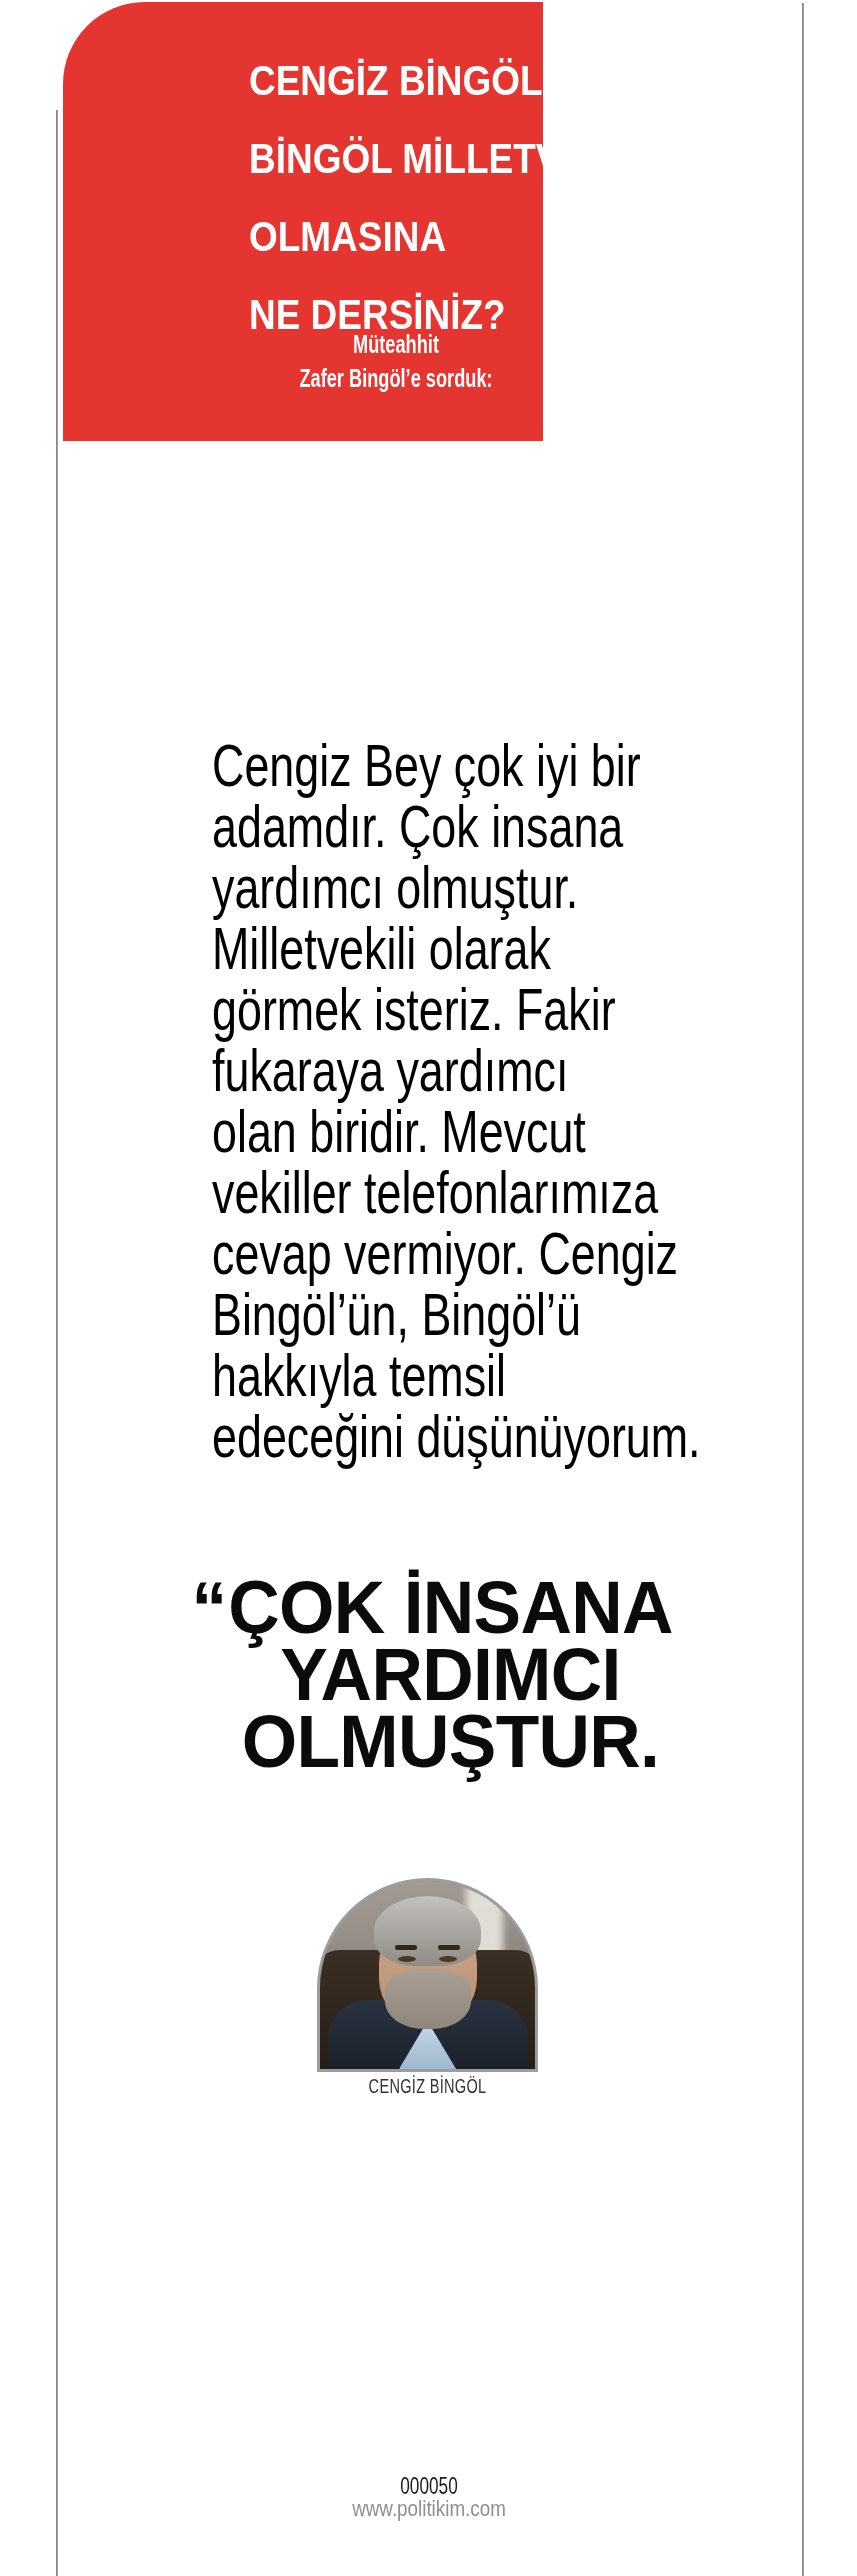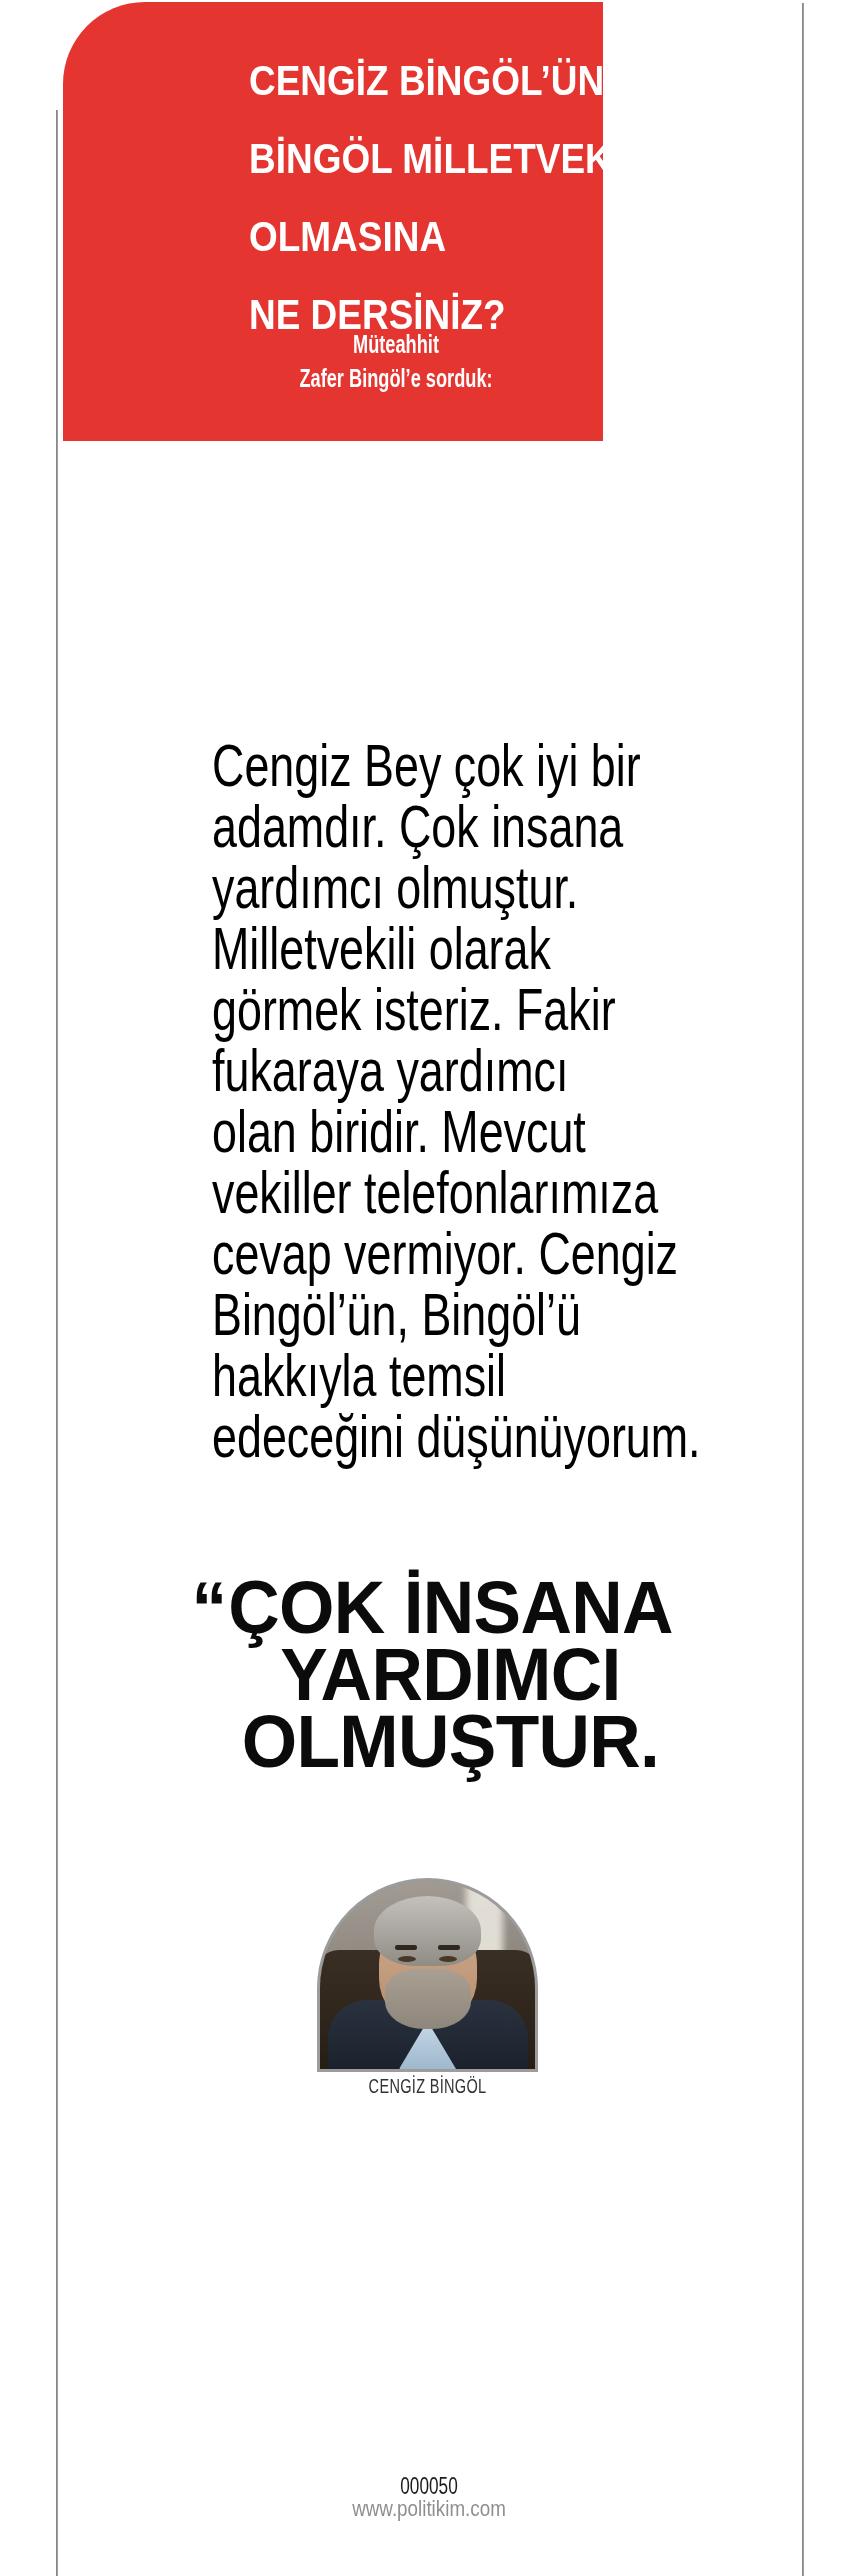--- a/index.html
+++ b/index.html
@@ -5,21 +5,21 @@
   html,body{margin:0;padding:0;background:#ffffff;}
   .canvas{position:relative;width:857px;height:2576px;background:#ffffff;overflow:hidden;
           font-family:"Liberation Sans", sans-serif;}
 
   
   .edge-line{position:absolute;width:1.5px;background:linear-gradient(90deg,#7e7e7e,#a7a7a7);}
   .edge-left{left:56px;top:110px;height:2466px;}
   .edge-right{left:802px;top:3px;height:2573px;}
 
   
-  .red-box{position:absolute;left:63px;top:2.2px;width:540px;height:439px;
+  .red-box{position:absolute;left:63px;top:2.2px;width:480px;height:439px;
            background:#e43530;border-radius:82px 0 0 0;}
   .headline{position:absolute;left:186px;top:40px;color:#ffffff;font-weight:bold;
             font-size:42px;line-height:78px;white-space:nowrap;
             transform:scaleX(0.88);transform-origin:0 0;letter-spacing:0px;}
   .subhead{position:absolute;left:63px;top:325px;width:540px;text-align:center;color:#ffffff;
            font-weight:bold;font-size:26px;line-height:34px;white-space:nowrap;
            transform:scaleX(0.70);transform-origin:50% 0;}
 
   
   .body-quote{position:absolute;left:212px;top:736px;color:#000000;

